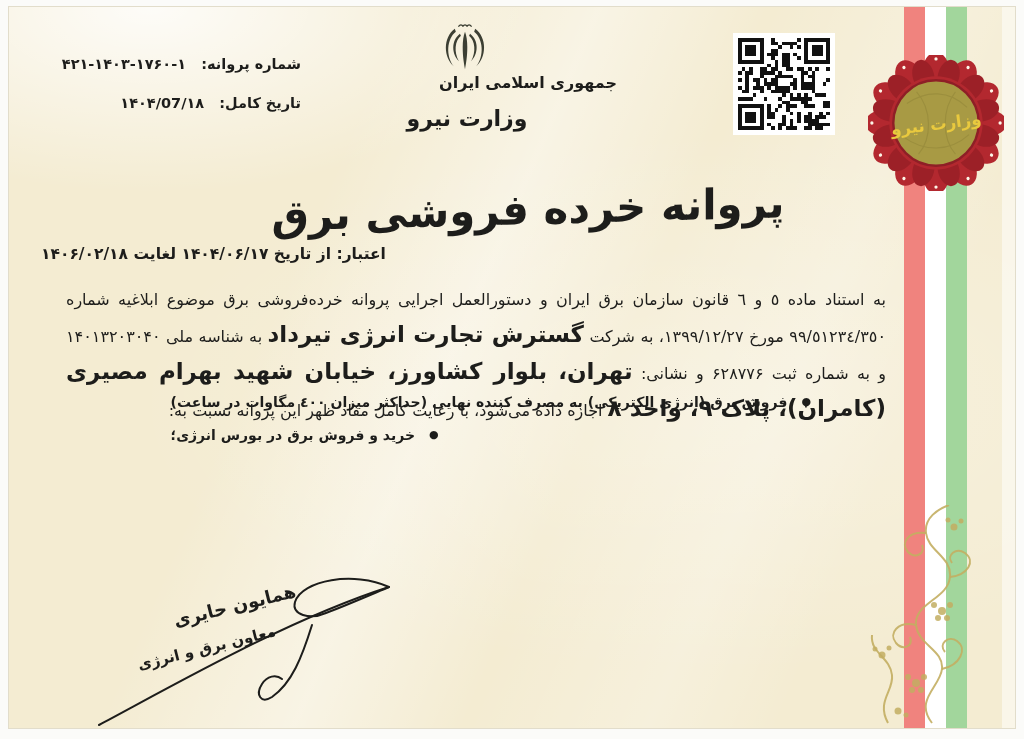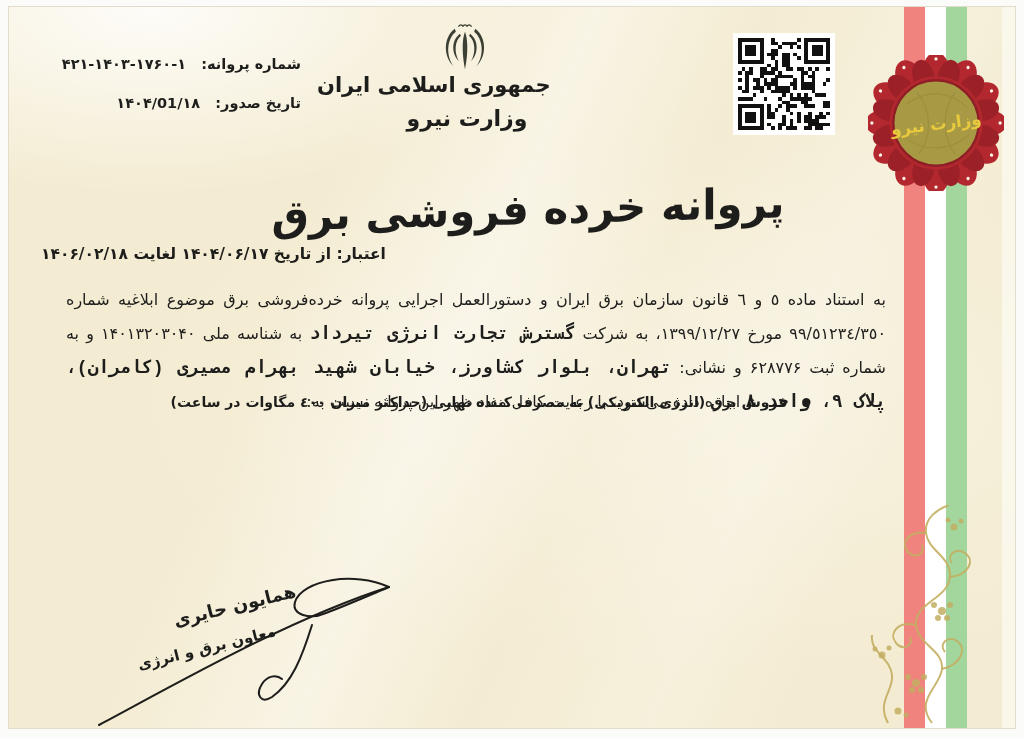--- a/index.html
+++ b/index.html
@@ -19,39 +19,39 @@
   .stripe.white{left:21px;background:var(--stripe-white,#ffffff);}
   .stripe.green{left:42px;background:var(--stripe-green,#a2d69c);}
   
   .meta{position:absolute;left:52px;top:49px;width:240px;direction:rtl;
     font-size:14.5px;font-weight:bold;}
   .meta-row{margin-bottom:23px;white-space:nowrap;}
   .meta-row .lbl{margin-left:10px;}
   .ltr{direction:ltr;unicode-bidi:isolate;}
   
   .emblem{position:absolute;left:430px;top:14px;width:52px;height:56px;}
-  .country{position:absolute;left:308px;top:66px;width:300px;text-align:left;
-    font-size:21px;font-weight:bold;}
+  .country{position:absolute;left:308px;top:66px;width:300px;text-align:right;
+    font-size:16px;font-weight:bold;}
   .ministry{position:absolute;left:308px;top:99px;width:300px;text-align:center;
     font-size:22px;font-weight:bold;}
   
   .qr{position:absolute;left:729px;top:31px;width:92px;height:92px;background:#fff;
     box-shadow:0 0 0 5px #fff;}
   
   .seal{position:absolute;left:859px;top:48px;width:136px;height:136px;}
   .seal-text{font-size:17px;font-weight:bold;fill:var(--seal-text-gold,#e9c93e);}
   
   .title{position:absolute;left:32px;right:0;top:150px;text-align:center;
     font-size:42px;font-weight:bold;transform:skewY(-1.5deg);}
   .validity{position:absolute;left:32px;right:0;top:238px;text-align:left;
     font-size:15.5px;font-weight:bold;direction:rtl;}
   
   .body-par{position:absolute;left:57px;top:276px;width:820px;direction:rtl;
     text-align:justify;font-size:16px;line-height:34px;margin:0;}
-  .callig{font-weight:bold;font-size:18px;font-family:Liberation Mono, monospace;}
+  .callig{font-weight:bold;font-size:23px;}
   
   .bullets{position:absolute;right:204px;top:384px;direction:rtl;text-align:left;}
   .bullet-row{margin-bottom:11px;line-height:22px;font-size:14px;font-weight:bold;white-space:nowrap;}
   .bullet-row::before{content:"●";font-size:11px;margin-left:14px;vertical-align:2px;}
   .closing{position:absolute;right:368px;top:462px;direction:rtl;font-size:16.5px;font-weight:bold;white-space:nowrap;}
   
   .signature{position:absolute;left:75px;top:560px;width:340px;height:175px;}
   .sig-name{position:absolute;left:88px;top:28px;font-size:18px;font-weight:bold;
     transform:rotate(-14deg);white-space:nowrap;}
   .sig-role{position:absolute;left:52px;top:72px;font-size:15px;font-weight:bold;
@@ -104,22 +104,22 @@
         <circle cx="52" cy="210" r="2.5"></circle>
     </g>
   </svg>
 
   <div class="meta">
     <div class="meta-row">
       <span class="lbl">شماره پروانه:</span>
       <span class="ltr">۴۲۱-۱۴۰۳-۱۷۶۰-۱</span>
     </div>
     <div class="meta-row">
-      <span class="lbl">تاریخ صدور:</span>
-      <span class="ltr">۱۴۰۴/01/۱۸</span>
+      <span class="lbl">تاریخ کامل:</span>
+      <span class="ltr">۱۴۰۴/07/۱۸</span>
     </div>
   </div>
 
   <svg class="emblem" viewBox="-50 -55 100 110">
     <g fill="#3c3f33">
       <path d="M0,-34 C3,-26 4.5,-16 4.5,-4 C4.5,16 2,28 0,40 C-2,28 -4.5,16 -4.5,-4 C-4.5,-16 -3,-26 0,-34 Z"></path>
       <g id="cres">
         <path d="M8,-26 C20,-16 22,6 12,24 C26,10 28,-16 10,-30 Z"></path>
         <path d="M18,-34 C36,-20 38,14 22,34 C42,16 44,-22 20,-40 Z"></path>
       </g>
@@ -480,20 +480,21 @@
   </svg>
 
   <h1 class="title">پروانه خرده فروشی برق</h1>
 
   <div class="validity">اعتبار: از تاریخ ۱۴۰۴/۰۶/۱۷ لغایت ۱۴۰۶/۰۲/۱۸</div>
 
   <p class="body-par"><span>به استناد ماده ٥ و ٦ قانون سازمان برق ایران و دستورالعمل اجرایی پروانه خرده‌فروشی برق موضوع ابلاغیه شماره ٩٩/٥١٢٣٤/٣٥٠ مورخ ۱۳۹۹/۱۲/۲۷، به شرکت </span><span class="callig">گسترش تجارت انرژی تیرداد</span><span> به شناسه ملی ۱۴۰۱۳۲۰۳۰۴۰ و به شماره ثبت ۶۲۸۷۷۶ و نشانی: </span><span class="callig">تهران، بلوار کشاورز، خیابان شهید بهرام مصیری (کامران)، پلاک ۹، واحد ۸</span><span> اجازه داده می‌شود، با رعایت کامل مفاد ظهر این پروانه نسبت به:</span></p>
 
   <div class="bullets">
     <div class="bullet-row">فروش برق (انرژی الکتریکی) به مصرف کننده نهایی (حداکثر میزان ٤٠٠ مگاوات در ساعت)</div>
+    <div class="bullet-row">خرید و فروش برق در بورس انرژی؛</div>
   </div>
 
 
   <div class="signature">
     <svg class="sig-svg" width="340" height="175" viewBox="0 0 340 175">
       <g stroke="#1d1d1b" stroke-width="2" fill="none" stroke-linecap="round">
         <path d="M15,158 C90,118 205,52 305,20"></path>
         <path d="M305,20 C270,4 218,13 211,35 C207,48 226,53 242,46 C263,38 286,28 305,20"></path>
         <path d="M228,58 C218,90 208,116 188,130 C177,137 171,128 178,117 C183,109 192,107 198,112"></path>
       </g>

